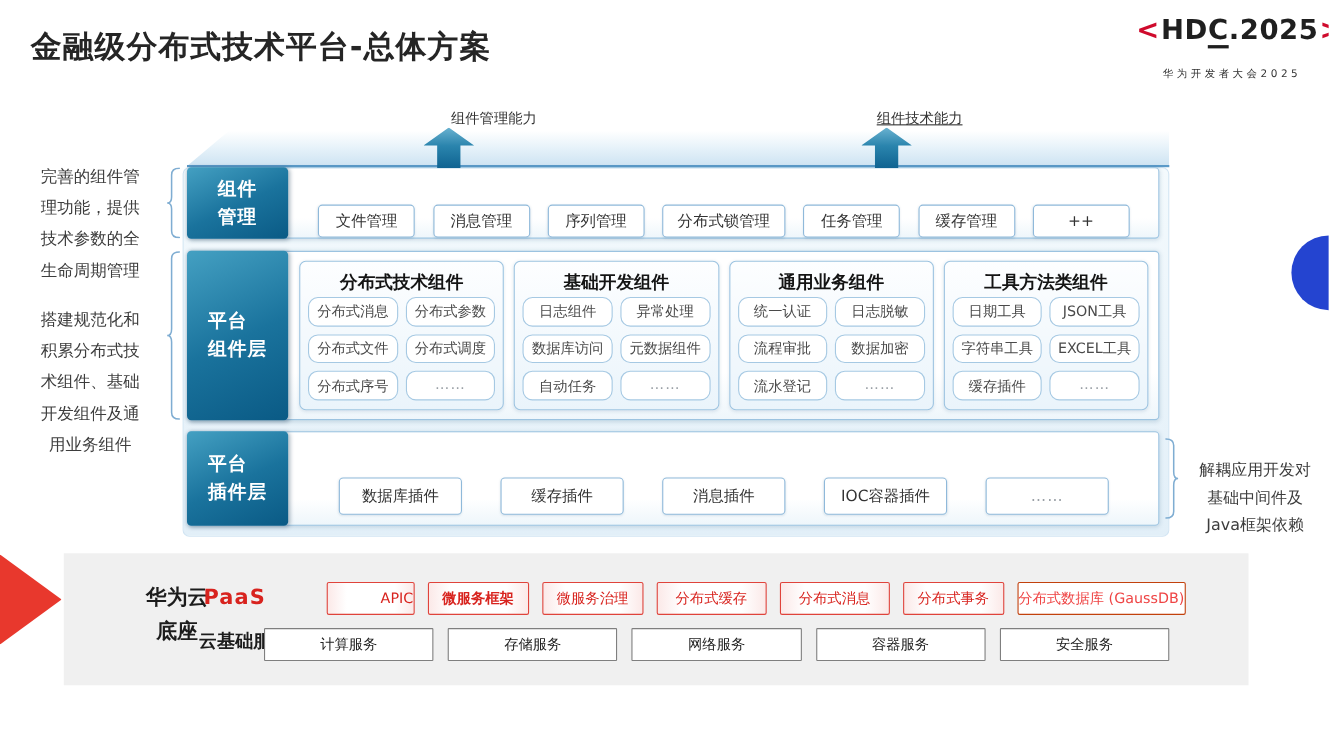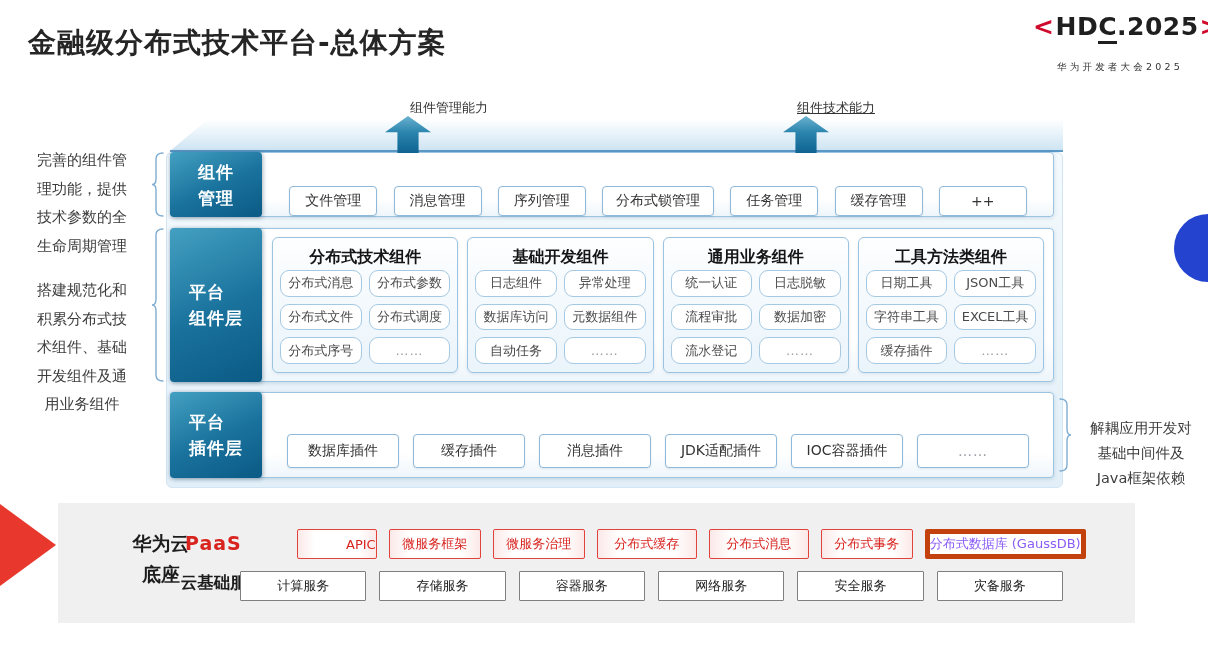--- a/index.html
+++ b/index.html
@@ -121,24 +121,24 @@
   .paas-chips  { left:239px; top:26px; width:766px; gap:12px; }
   .cloud-chips { left:182px; top:68px; width:823px; gap:13px; }
   .fchip {
     display:flex; align-items:center; justify-content:center;
     font-size:13px; background:#fff; white-space:nowrap; border-radius:2px;
   }
   .fchip.red {
     border:1px solid #e0433b; color:#d8231e;
     background:linear-gradient(90deg,#fbe9e8 0%,#ffffff 22%,#ffffff 78%,#fbe9e8 100%);
   }
-  .fchip.plain { border:5px solid #c2410c; color:#8b5cf6; }
+  .fchip.plain { border:1px solid #c2410c; color:#ef4444; }
   .fchip.gray  { border:1px solid #7f7f7f; color:#222; border-radius:1px; }
   .paas-chips > :nth-child(1){ flex:0 0 58px;padding-left:48px; }
-  .paas-chips > :nth-child(2){ flex:0 0 92px; }
+  .paas-chips > :nth-child(2){ flex:0 0 92px;font-weight:bold; }
   .paas-chips > :nth-child(3){ flex:0 0 92px; }
   .paas-chips > :nth-child(4){ flex:0 0 100px; }
   .paas-chips > :nth-child(5){ flex:0 0 100px; }
   .paas-chips > :nth-child(6){ flex:0 0 92px; }
   .paas-chips > :nth-child(7){ flex:1; }
   .cloud-chips > * { flex:1; }
 
   
   .blue-circle { position:absolute; left:1174px; top:214px; width:68px; height:68px; border-radius:50%; background:#2444d0; }
 </style>
@@ -256,21 +256,20 @@
     </div>
   </div>
 
   <div class="row row-3">
     <div class="row-label pre">平台
 插件层</div>
     <div class="row-body">
       <div class="chip">数据库插件</div>
       <div class="chip">缓存插件</div>
       <div class="chip">消息插件</div>
-      <div class="chip">JDK适配插件</div>
       <div class="chip">IOC容器插件</div>
       <div class="chip dots">……</div>
     </div>
   </div>
 
   <div class="red-tri"></div>
   <div class="foundation">
     <div class="found-label pre">华为云
 底座</div>
     <div class="paas-label">PaaS</div>
@@ -282,22 +281,21 @@
       <div class="fchip red">微服务治理</div>
       <div class="fchip red">分布式缓存</div>
       <div class="fchip red">分布式消息</div>
       <div class="fchip red">分布式事务</div>
       <div class="fchip plain">分布式数据库 (GaussDB)</div>
     </div>
 
     <div class="rowline cloud-chips">
       <div class="fchip gray">计算服务</div>
       <div class="fchip gray">存储服务</div>
+      <div class="fchip gray">网络服务</div>
       <div class="fchip gray">容器服务</div>
-      <div class="fchip gray">网络服务</div>
       <div class="fchip gray">安全服务</div>
-      <div class="fchip gray">灾备服务</div>
     </div>
   </div>
 
   <div class="blue-circle"></div>
 
 </div>
 
 </body></html>

